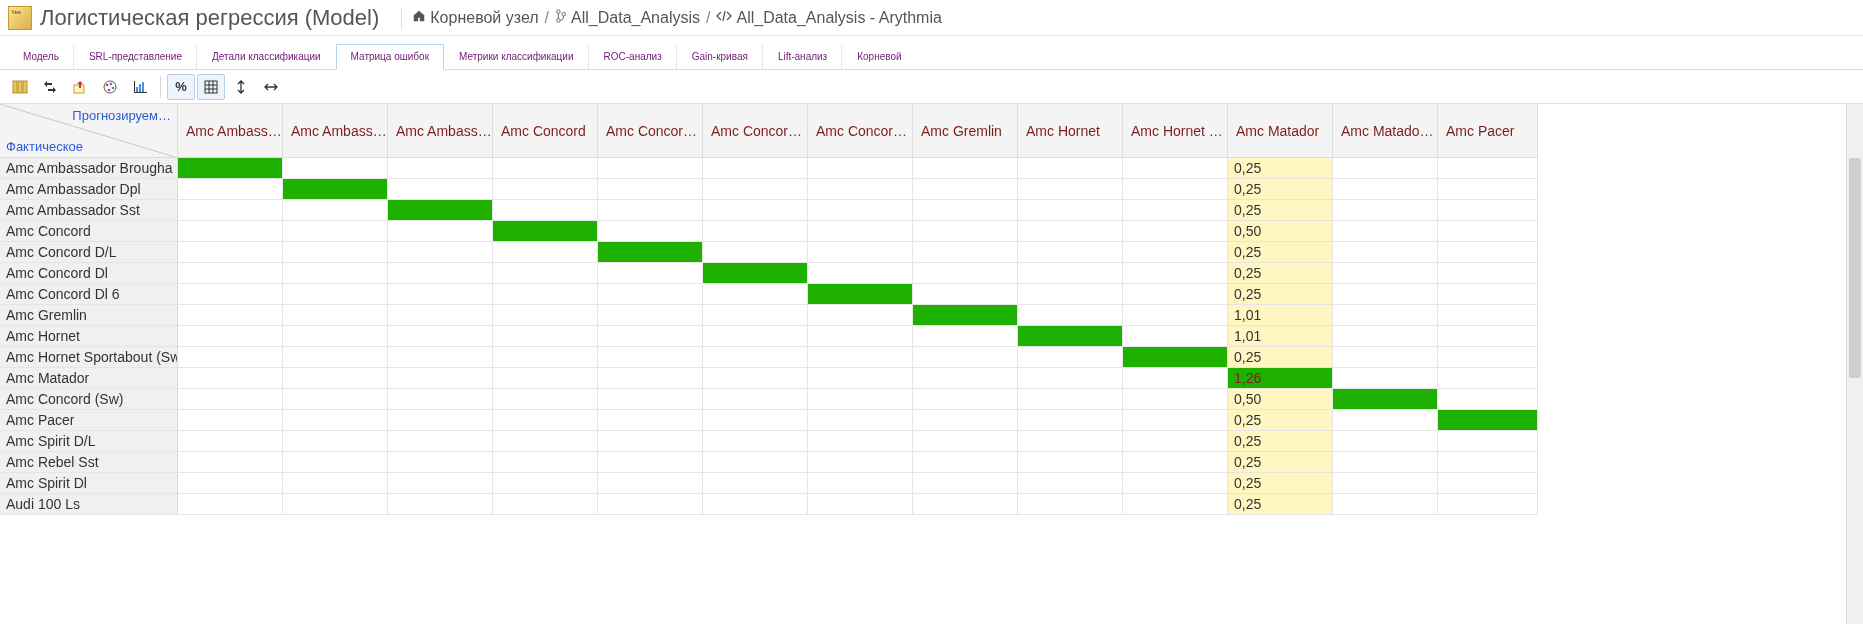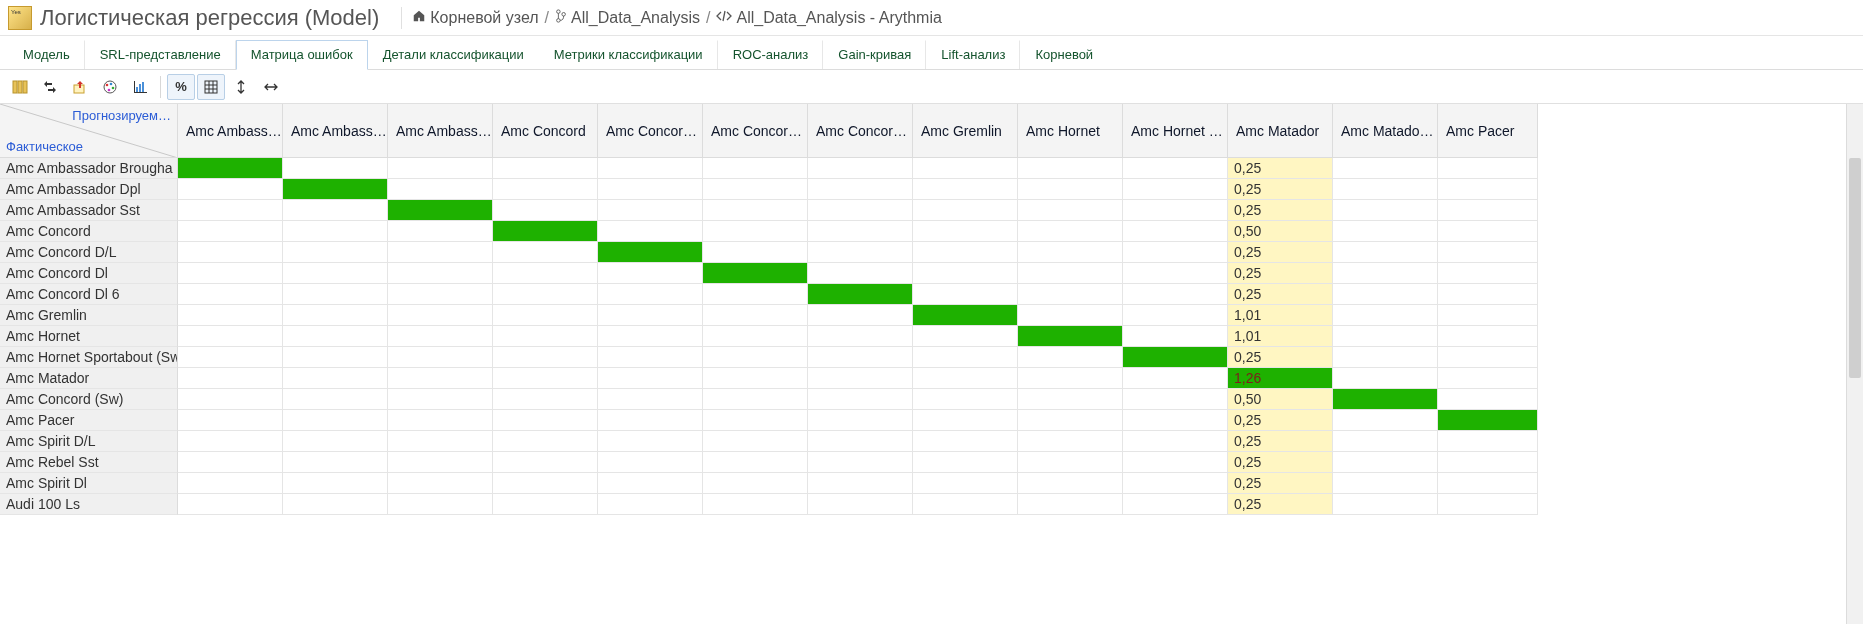--- a/index.html
+++ b/index.html
@@ -6,35 +6,35 @@
   html, body { width: 1863px; height: 624px; font-family: "Segoe UI", Tahoma, sans-serif; font-size: 14px; color: #333; background: #fff; overflow: hidden; }
   .header { display: flex; align-items: center; height: 36px; padding: 0 8px; border-bottom: 1px solid #e5e5e5; }
   .header .app-icon { width: 24px; height: 24px; margin-right: 8px; background: linear-gradient(135deg,#ffe48a,#d7b04a); border:1px solid #c69a2e; position:relative; }
   .header .app-icon::after { content:"Yes"; position:absolute; top:2px; left:2px; font-size:6px; color:#333; }
   .header .title { font-size: 22px; color:#555; margin-right: 12px; }
   .breadcrumb { display:flex; align-items:center; gap:6px; font-size:16px; color:#555; }
   .breadcrumb .sep { color:#888; }
   .breadcrumb .crumb { display:flex; align-items:center; gap:4px; }
   .crumb-icon { display:inline-block; }
   .tabs-bar { display:flex; align-items:flex-end; height:34px; border-bottom:1px solid #dcdcdc; padding-left:8px; gap:0; }
-  .tab { padding:6px 14px 7px; font-size:13px; color:#14532d; border:1px solid transparent; border-bottom:none; cursor:pointer; white-space:nowrap; }
+  .tab { padding:6px 14px 7px; font-size:10px; color:#701a75; border:1px solid transparent; border-bottom:none; cursor:pointer; white-space:nowrap; }
   .tab.sep-right { border-right:1px solid #e7e7e7; }
   .tab.active { border:1px solid #bcd4ec; border-bottom:1px solid #fff; background:#fff; position:relative; top:1px; }
   .toolbar { display:flex; align-items:center; height:34px; border-bottom:1px solid #e0e0e0; padding-left:6px; gap:2px; }
   .tb-btn { width:28px; height:26px; display:flex; align-items:center; justify-content:center; border:1px solid transparent; border-radius:2px; cursor:pointer; }
   .tb-btn svg { display:block; }
   .tb-btn.active { background:#eef4fb; border-color:#b8cfe6; }
   .tb-divider { width:1px; height:22px; background:#d8d8d8; margin:0 4px; }
   .matrix-wrap { position:relative; width:100%; height:calc(624px - 36px - 34px - 34px); overflow:hidden; }
   .matrix { display:grid; font-size:14px; color:#333; }
   .hdr-corner { position:relative; background:#f4f4f4; border-right:1px solid #dcdcdc; border-bottom:1px solid #dcdcdc; height:54px; overflow:hidden; }
   .hdr-corner .diag { position:absolute; inset:0; }
   .hdr-corner .pred { position:absolute; top:4px; right:6px; color:#2b5cd6; font-size:13px;text-align:center; }
   .hdr-corner .act { position:absolute; bottom:3px; left:6px; color:#2b5cd6; font-size:13px; }
-  .col-hdr { background:#f4f4f4; border-right:1px solid #dcdcdc; border-bottom:1px solid #dcdcdc; height:54px; display:flex; align-items:center; padding:0 8px; color:#0f172a; white-space:nowrap; overflow:hidden; text-overflow:ellipsis; }
+  .col-hdr { background:#f4f4f4; border-right:1px solid #dcdcdc; border-bottom:1px solid #dcdcdc; height:54px; display:flex; align-items:center; padding:0 8px; color:#7f1d1d; white-space:nowrap; overflow:hidden; text-overflow:ellipsis; }
   .row-hdr { background:#f0f0f0; border-right:1px solid #dcdcdc; border-bottom:1px solid #e5e5e5; height:21px; line-height:21px; padding:0 6px; white-space:nowrap; overflow:hidden; }
   .cell { border-right:1px solid #e5e5e5; border-bottom:1px solid #e5e5e5; height:21px; line-height:21px; padding:0 6px; white-space:nowrap; overflow:hidden; }
   .cell.green { background:#1eb100; }
   .cell.yellow { background:#fff6c2; }
   .cell.greenval { background:#1eb100; color:#7f1d1d; }
   .vscroll { position:absolute; top:0; right:0; width:17px; height:100%; background:#f1f1f1; border-left:1px solid #dcdcdc; }
   .vscroll .thumb { position:absolute; left:2px; right:2px; top:54px; height:220px; background:#cfcfcf; border-radius:2px; }
 </style>
 </head>
 <body>
@@ -66,22 +66,22 @@
             <path d="M5 3L1 7l4 4M11 3l4 4-4 4M9 2l-2 10" fill="none" stroke="#555" stroke-width="1.3"></path>
           </svg></span>
         <span>All_Data_Analysis - Arythmia</span>
       </span>
     </div>
 </div>
 
 <div class="tabs-bar" id="tabs">
     <div class="tab sep-right">Модель</div>
     <div class="tab sep-right">SRL-представление</div>
+    <div class="tab">Детали классификации</div>
     <div class="tab active">Матрица ошибок</div>
-    <div class="tab">Детали классификации</div>
     <div class="tab sep-right">Метрики классификации</div>
     <div class="tab sep-right">ROC-анализ</div>
     <div class="tab sep-right">Gain-кривая</div>
     <div class="tab sep-right">Lift-анализ</div>
     <div class="tab">Корневой</div>
   </div>
 
 <div class="toolbar" id="toolbar">
     <div class="tb-btn">
       <span>

